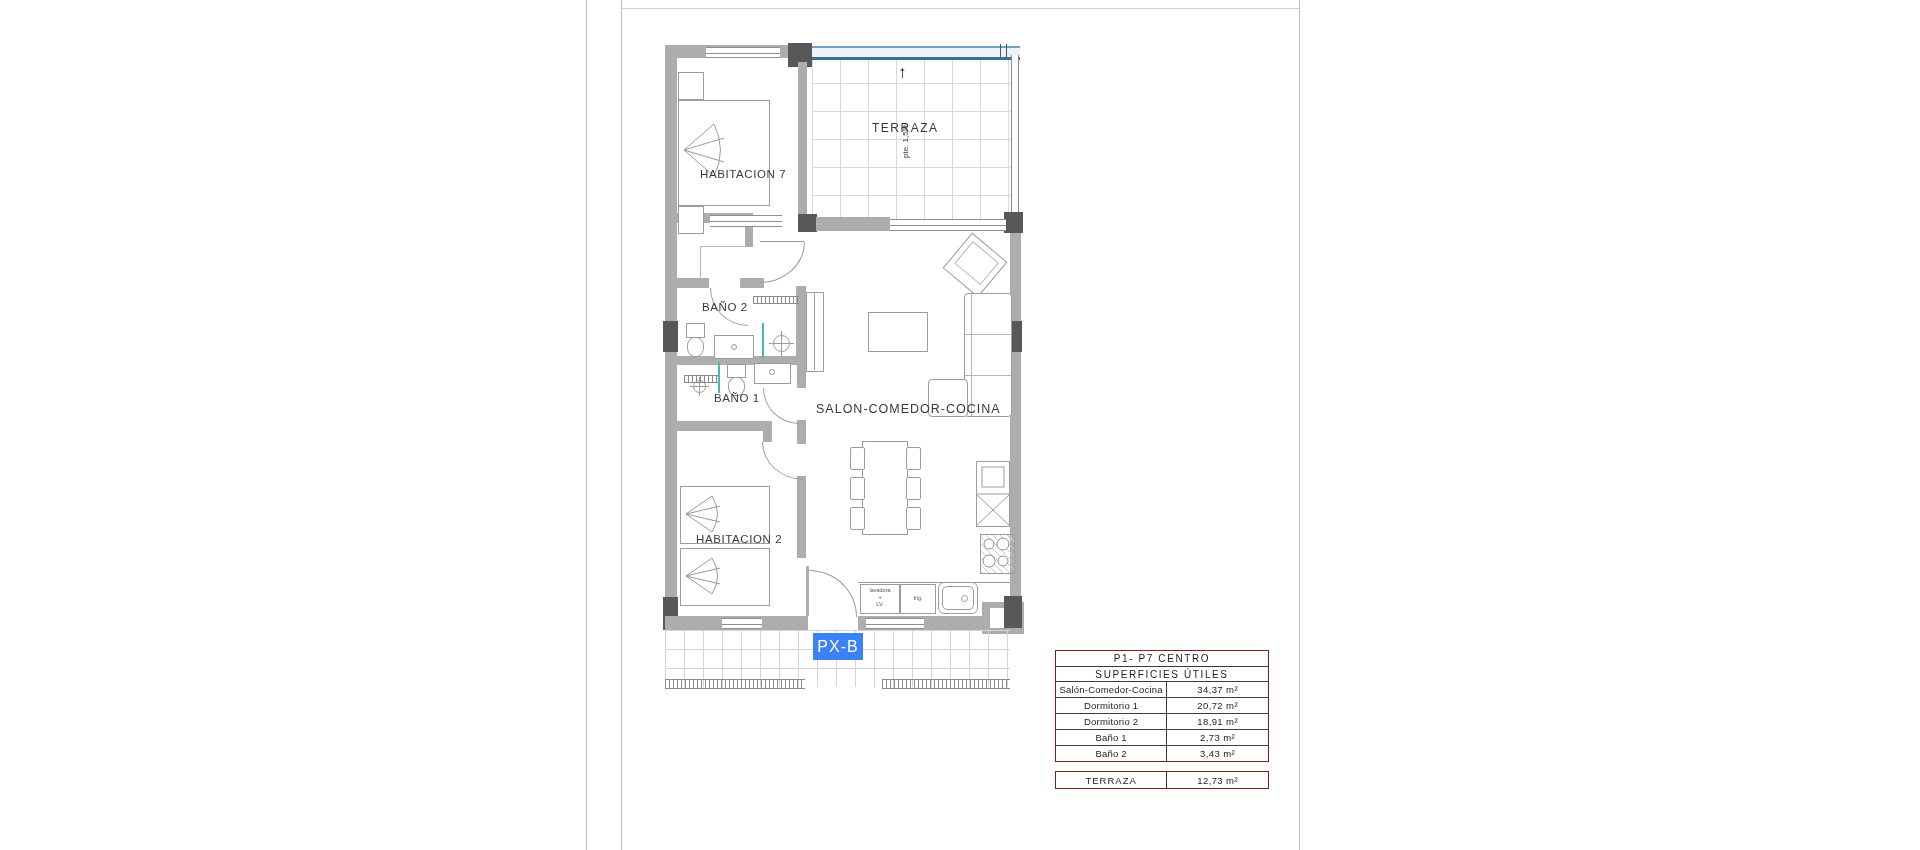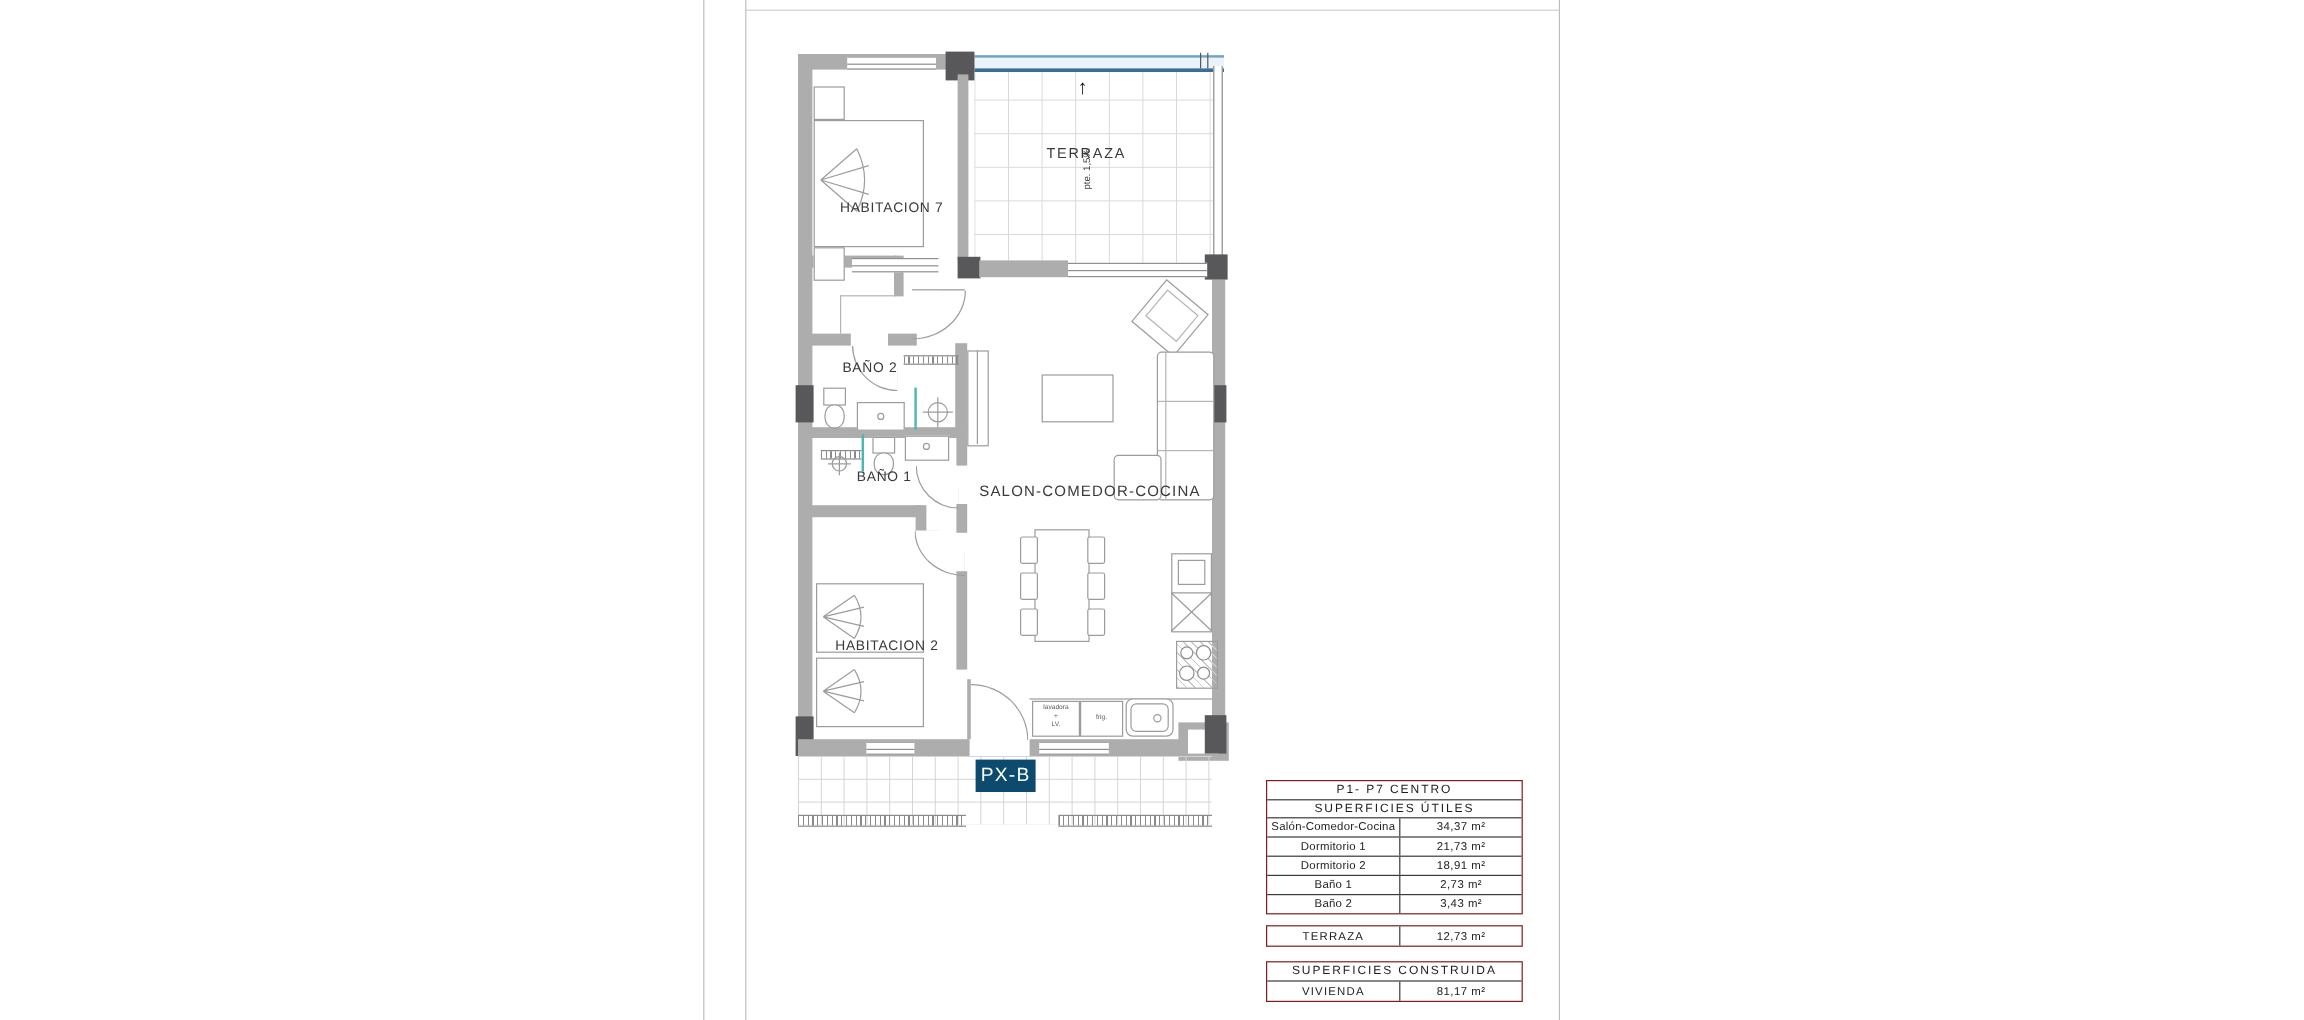--- a/index.html
+++ b/index.html
@@ -17,21 +17,21 @@
   .arcbr{position:absolute;border-right:1px solid #9c9c9c;border-bottom:1px solid #9c9c9c;border-radius:0 0 100% 0;}
   .arcbl{position:absolute;border-left:1px solid #9c9c9c;border-bottom:1px solid #9c9c9c;border-radius:0 0 0 100%;}
   .arctr{position:absolute;border-top:1px solid #9c9c9c;border-right:1px solid #9c9c9c;border-radius:0 100% 0 0;}
   .lbl{position:absolute;font-size:11.5px;letter-spacing:0.6px;color:#3a3a3a;white-space:nowrap;}
   .grid28{position:absolute;background-image:linear-gradient(#d9d9d9 1px,transparent 1px),linear-gradient(90deg,#d9d9d9 1px,transparent 1px);background-size:28px 28px;}
   .grid19{position:absolute;background-image:linear-gradient(#d4d4d4 1px,transparent 1px),linear-gradient(90deg,#d4d4d4 1px,transparent 1px);background-size:19px 19px;}
   .hatch{position:absolute;background:repeating-linear-gradient(90deg,#8a8a8a 0 1px,transparent 1px 4px);border-top:1px solid #8a8a8a;border-bottom:1px solid #8a8a8a;}
   .railtop{position:absolute;border-top:2px solid #6fa3c4;border-bottom:3px solid #3a6f96;background:#eaf3f9;}
   .railside{position:absolute;border-left:1px solid #8a8a8a;border-right:1px solid #8a8a8a;background:#fff;}
   .chair{position:absolute;border:1px solid #9c9c9c;border-radius:2px;background:#fff;width:13px;height:21px;}
-  .pxb{position:absolute;background:#0c4a6e;color:#fff;text-align:center;font-size:16px;letter-spacing:1px;}
+  .pxb{position:absolute;background:#3b82f6;color:#fff;text-align:center;font-size:16px;letter-spacing:1px;}
   .tinytxt{font-size:5.5px;color:#555;text-align:center;line-height:1.25;letter-spacing:0;}
   .tblbox{position:absolute;background:#fff;border:1px solid #7f1d1d;font-size:10px;color:#1c1c1c;}
   .trow{display:flex;height:15px;align-items:stretch;border-top:1px solid #3a3a3a;}
   .trow.first{border-top:none;}
   .tfull{flex:1;display:flex;align-items:center;justify-content:center;letter-spacing:1.6px;}
   .tlab{flex:0 0 52%;display:flex;align-items:center;justify-content:center;border-right:1px solid #3a3a3a;letter-spacing:0.2px;font-size:9.5px;}
   .tval{flex:1;display:flex;align-items:center;justify-content:center;font-size:9.5px;letter-spacing:0.4px;}
   .stove{position:absolute;background:repeating-linear-gradient(45deg,#c9c9c9 0 1px,transparent 1px 5px);border:1px solid #9c9c9c;}
   svg{position:absolute;overflow:visible;}
 </style>
@@ -217,21 +217,21 @@
     </div>
     <div class="trow" style="height:14px;">
       <div class="tfull">SUPERFICIES ÚTILES</div>
     </div>
     <div class="trow">
       <div class="tlab">Salón-Comedor-Cocina</div>
       <div class="tval">34,37 m²</div>
     </div>
     <div class="trow">
       <div class="tlab">Dormitorio 1</div>
-      <div class="tval">21,73 m²</div>
+      <div class="tval">20,72 m²</div>
     </div>
     <div class="trow">
       <div class="tlab">Dormitorio 2</div>
       <div class="tval">18,91 m²</div>
     </div>
     <div class="trow">
       <div class="tlab">Baño 1</div>
       <div class="tval">2,73 m²</div>
     </div>
     <div class="trow">
@@ -240,23 +240,14 @@
     </div>
   </div>
 
   <div class="tblbox" style="left:1055px;top:771px;width:212px;">
     <div class="trow first" style="height:16px;">
       <div class="tlab" style="letter-spacing:1px;">TERRAZA</div>
       <div class="tval">12,73 m²</div>
     </div>
   </div>
 
-  <div class="tblbox" style="left:1055px;top:801px;width:212px;">
-    <div class="trow first">
-      <div class="tfull">SUPERFICIES CONSTRUIDA</div>
-    </div>
-    <div class="trow" style="height:16px;">
-      <div class="tlab" style="letter-spacing:1px;">VIVIENDA</div>
-      <div class="tval">81,17 m²</div>
-    </div>
-  </div>
 
 </div>
 
 </body></html>

